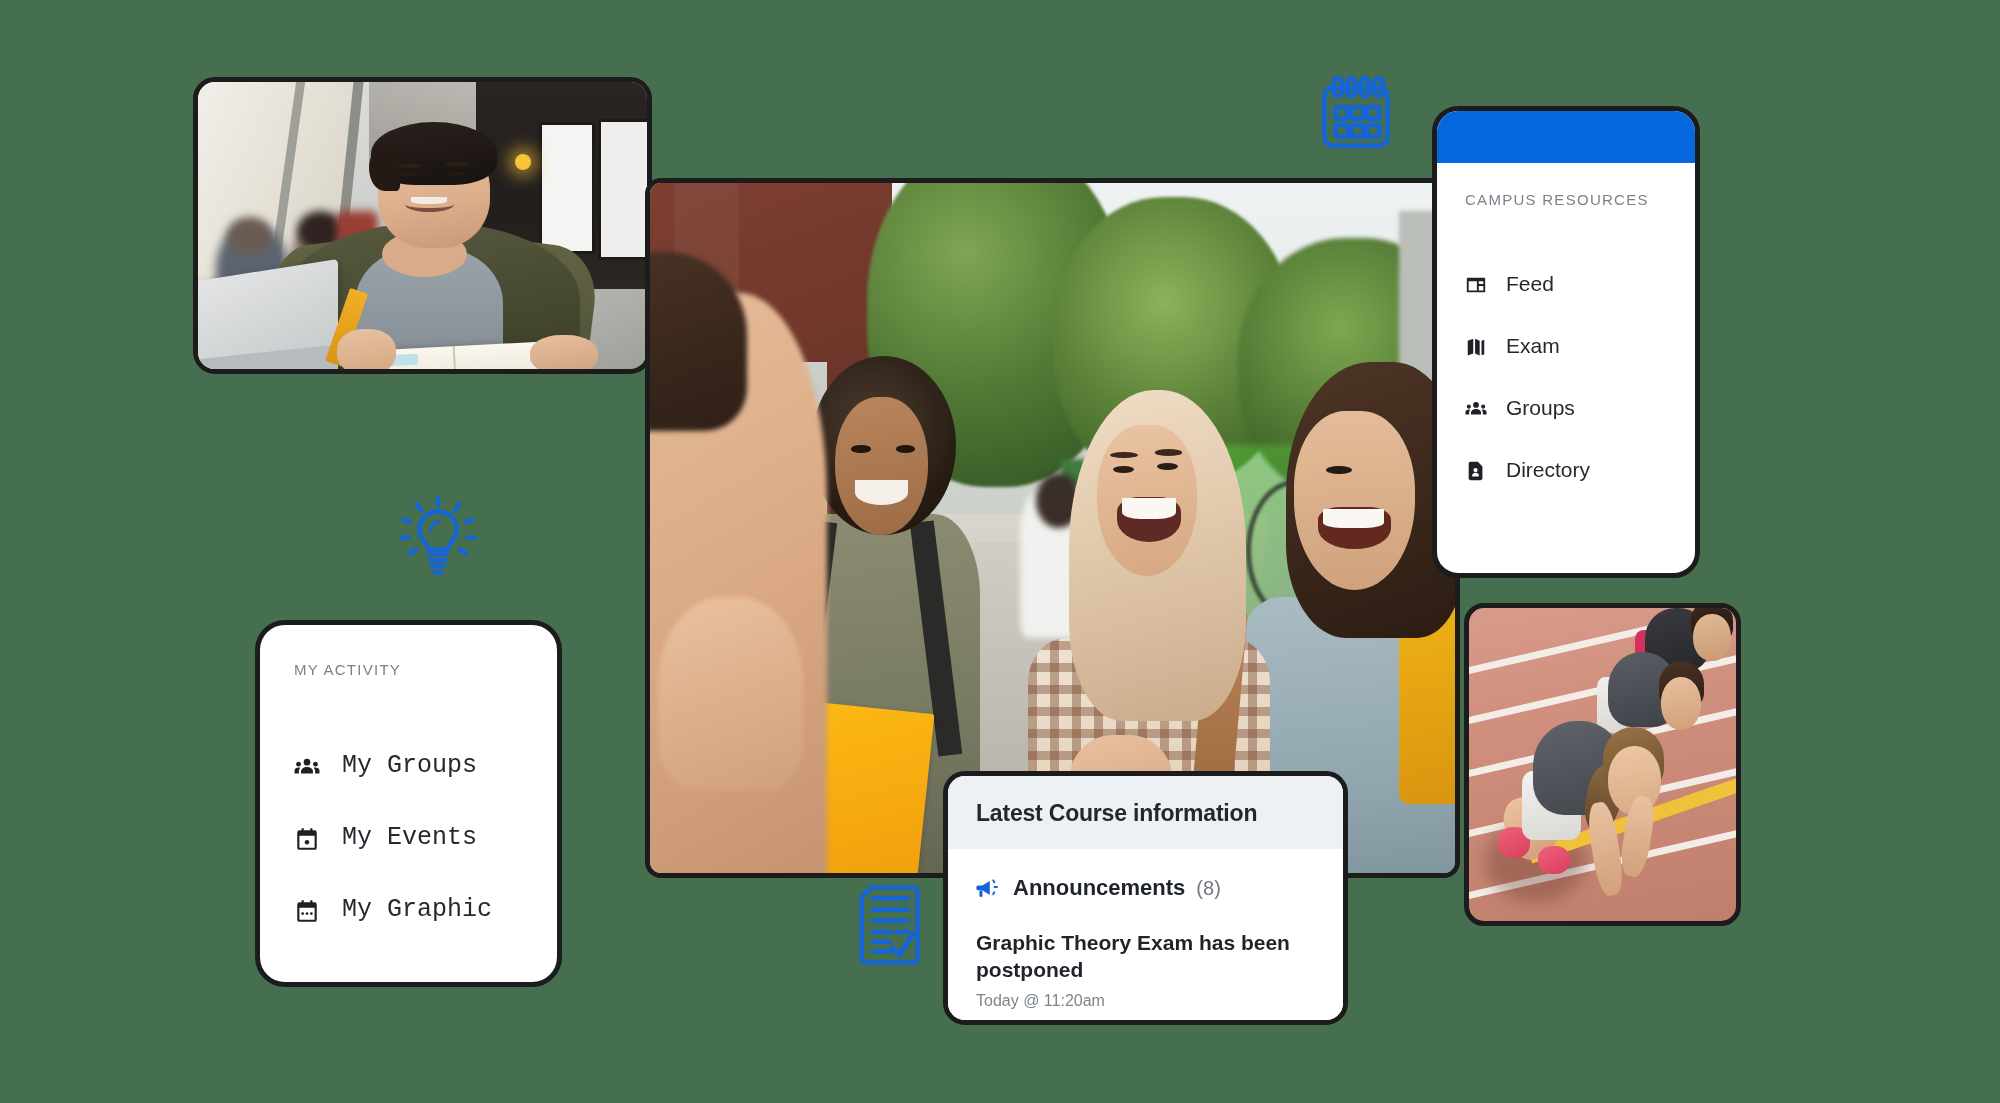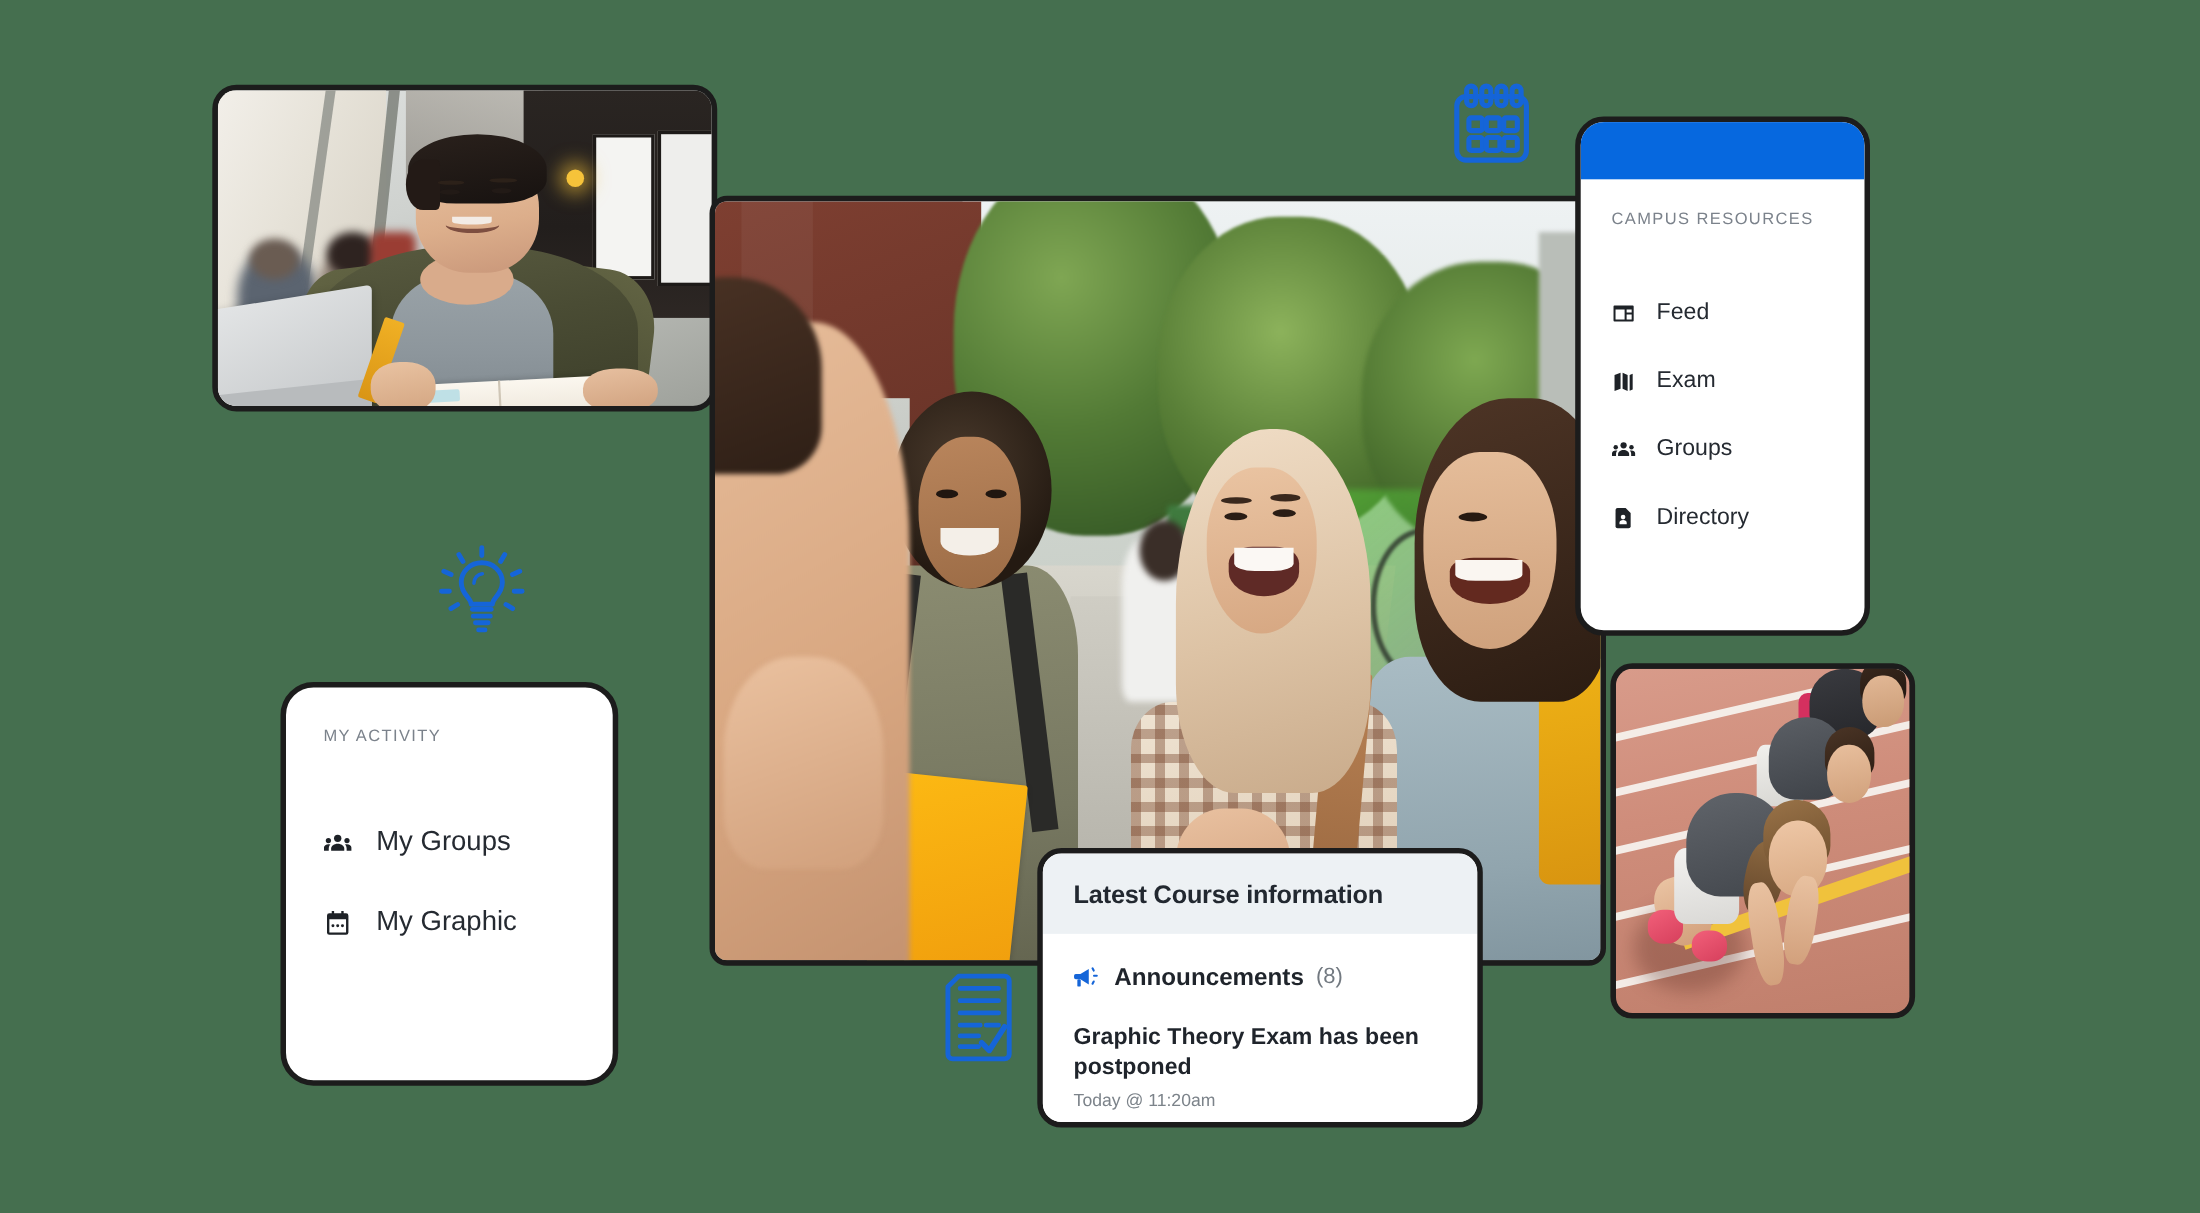--- a/index.html
+++ b/index.html
@@ -257,21 +257,21 @@
     padding:0 0 0 28px; height:62px; cursor:pointer;
   }
   .nav-item .ico { width:22px; height:22px; flex:0 0 auto; display:flex; align-items:center; justify-content:center; }
   .nav-item .ico svg { width:22px; height:22px; fill:#1e2227; display:block;}
   .nav-item .lbl { font-size:21px; color:#252a31; }
 
   
   .activity-panel { background:#fff; }
   .activity-body { padding:36px 0 24px 0; }
   .activity-panel .section-label { font-size:15px; margin-bottom:30px; padding-left:34px;}
-  .activity-panel .nav-item { padding-left:34px; height:72px; gap:22px;}
+  .activity-panel .nav-item { padding-left:34px; height:72px; gap:22px;font-family:Liberation Mono, monospace;}
   .activity-panel .nav-item .ico, .activity-panel .nav-item .ico svg { width:26px; height:26px;}
   .activity-panel .nav-item .lbl { font-size:25px; }
 
   
   .ann-panel { background:#fff; display:flex; flex-direction:column; }
   .ann-head {
     background:#EDF1F4; padding:24px 28px 22px 28px;
     font-size:23px; font-weight:700; color:#222830; letter-spacing:-.2px;
   }
   .ann-body { background:#fff; padding:26px 28px 28px 28px; flex:1;}
@@ -481,20 +481,29 @@
               <path d="M12 12c-3 0-5.5 1.8-5.5 4v2h11v-2c0-2.2-2.5-4-5.5-4z"></path>
               <circle cx="4.2" cy="9.4" r="2.2"></circle>
               <path d="M4.2 12.5c-2 0-3.7 1.2-3.7 2.7V18h4v-2c0-1.3.5-2.5 1.4-3.4a6 6 0 0 0-1.7-.1z"></path>
               <circle cx="19.8" cy="9.4" r="2.2"></circle>
               <path d="M19.8 12.5c-.6 0-1.2 0-1.7.1.9.9 1.4 2.1 1.4 3.4v2h4v-2.8c0-1.5-1.7-2.7-3.7-2.7z"></path>
             </svg>
         </span>
         <span class="lbl">My Groups</span>
       </div>
 
+      <div class="nav-item">
+        <span class="ico">
+          <svg viewBox="0 0 24 24">
+              <path d="M7 2v2H5a2 2 0 0 0-2 2v14a2 2 0 0 0 2 2h14a2 2 0 0 0 2-2V6a2 2 0 0 0-2-2h-2V2h-2v2H9V2H7zm12 7v11H5V9h14z"></path>
+              <circle cx="12" cy="15" r="2.1"></circle>
+            </svg>
+        </span>
+        <span class="lbl">My Events</span>
+      </div>
 
       <div class="nav-item">
         <span class="ico">
           <svg viewBox="0 0 24 24">
               <path d="M7 2v2H5a2 2 0 0 0-2 2v14a2 2 0 0 0 2 2h14a2 2 0 0 0 2-2V6a2 2 0 0 0-2-2h-2V2h-2v2H9V2H7zm12 7v11H5V9h14z"></path>
               <circle cx="8" cy="14.4" r="1.25"></circle>
               <circle cx="12" cy="14.4" r="1.25"></circle>
               <circle cx="16" cy="14.4" r="1.25"></circle>
             </svg>
         </span>

